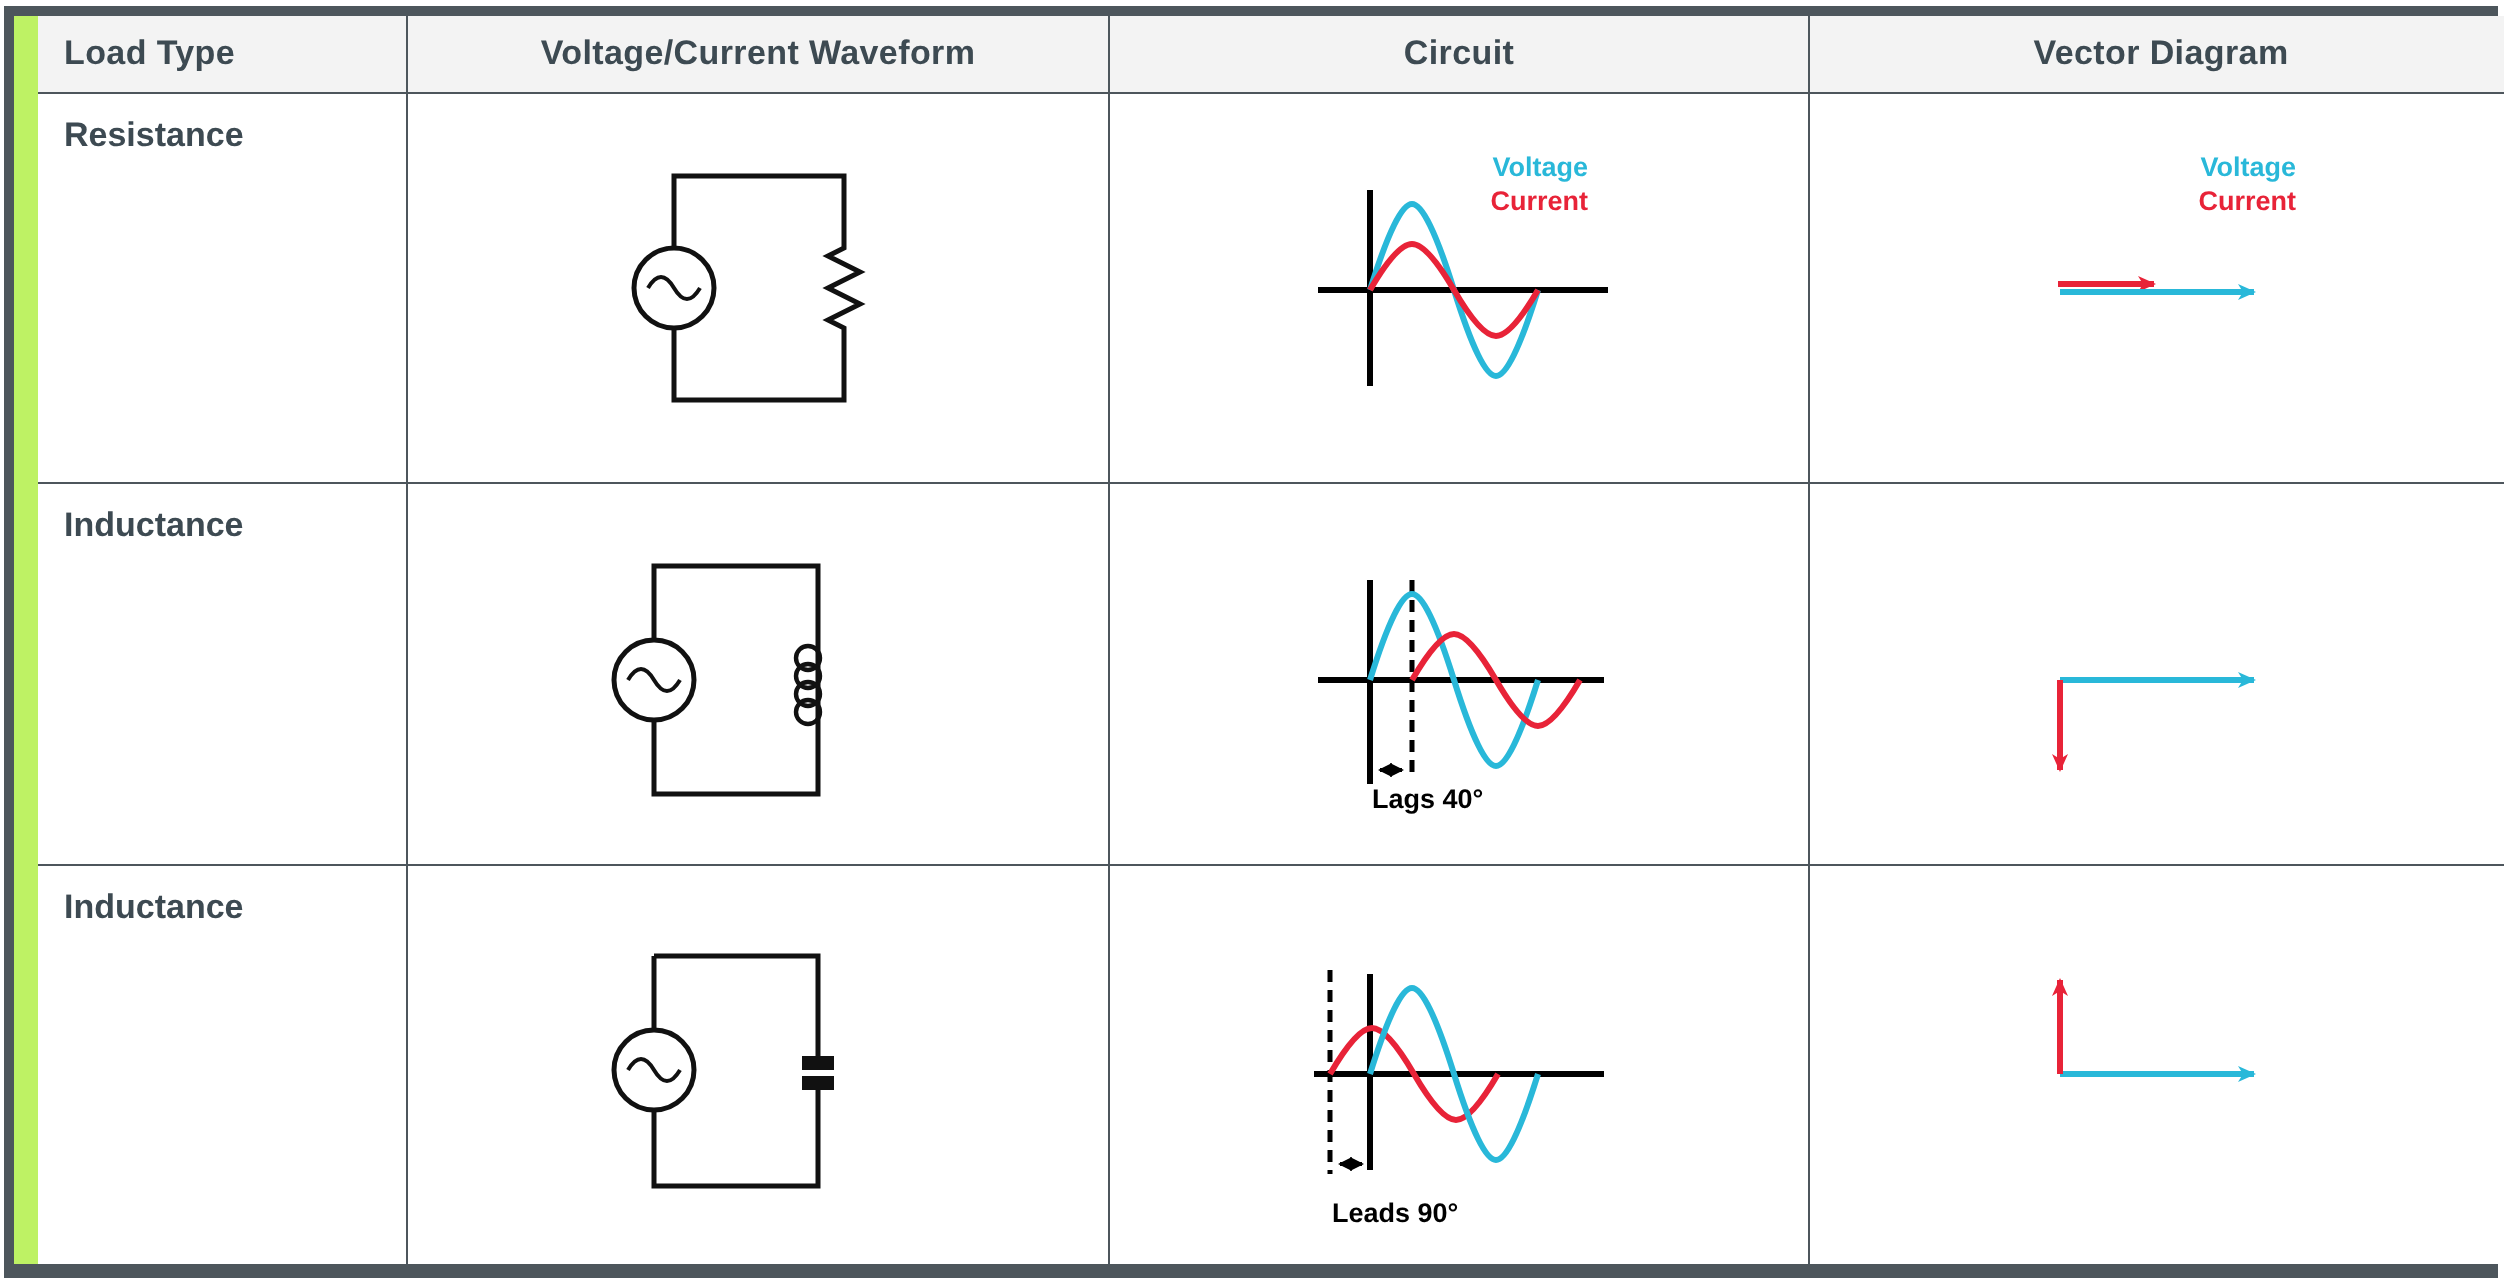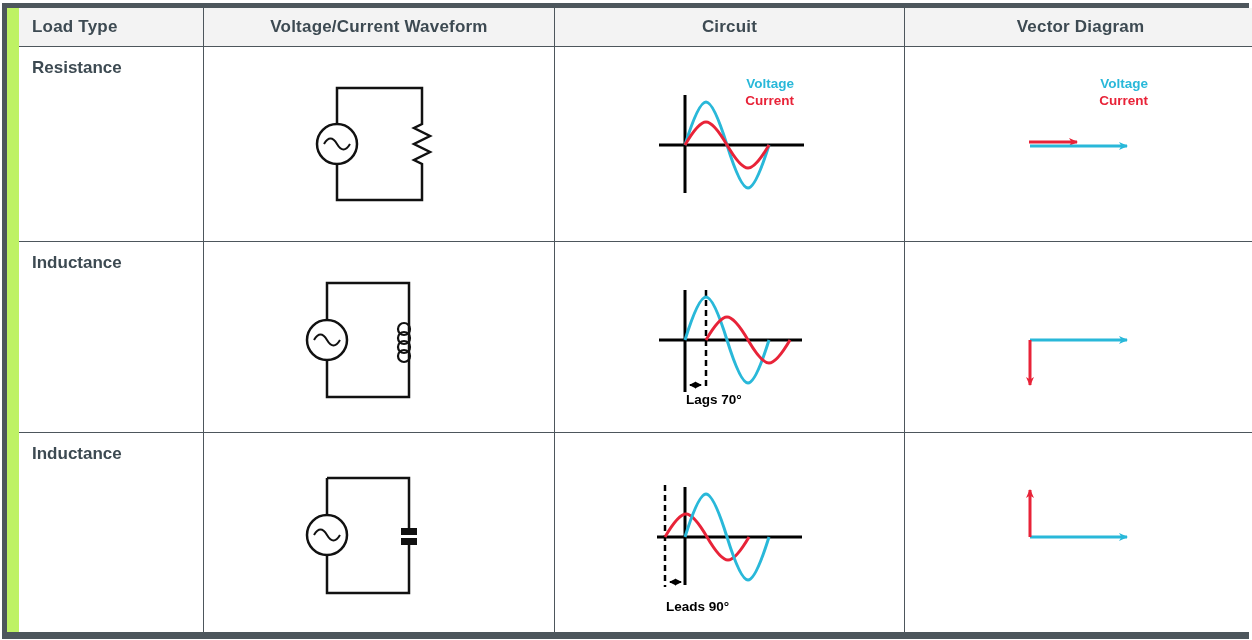--- a/index.html
+++ b/index.html
@@ -120,21 +120,21 @@
     <svg class="fill" width="349" height="190" viewBox="0 0 349 190">
       <g>
         <path d="M104,98 H247" stroke="#000" stroke-width="3" fill="none"></path>
         <path d="M130,48 V150" stroke="#000" stroke-width="3" fill="none"></path>
         <path d="M151,48 V148" stroke="#000" stroke-width="2.5" stroke-dasharray="6 4" fill="none"></path>
       </g>
       <path d="M130,98 Q143.4,55 151,55 Q158.6,55 172,98 Q185.4,141 193,141 Q200.6,141 214,98" fill="none" stroke="#29b8d9" stroke-width="3"></path>
       <path d="M151,98 Q164.4,75 172,75 Q179.6,75 193,98 Q206.4,121 214,121 Q221.6,121 235,98" fill="none" stroke="#e82338" stroke-width="3"></path>
       <line x1="135" y1="143" x2="146" y2="143" stroke="#000" stroke-width="2" marker-start="url(#ah-blk)" marker-end="url(#ah-blk)"></line>
     </svg>
-    <div class="phase" style="left:131px;top:150px;">Lags 70°</div>
+    <div class="phase" style="left:131px;top:150px;">Lags 40°</div>
   </div>
 
   <div class="cell lastcol">
     <svg class="fill" width="351" height="190" viewBox="0 0 351 190">
       <line x1="125" y1="98" x2="222" y2="98" stroke="#29b8d9" stroke-width="3" marker-end="url(#ah-cyan)"></line>
       <line x1="125" y1="98" x2="125" y2="143" stroke="#e82338" stroke-width="3" marker-end="url(#ah-red)"></line>
     </svg>
   </div>
 
   <div class="cell rowlabel lastrow"><span>Inductance</span></div>

